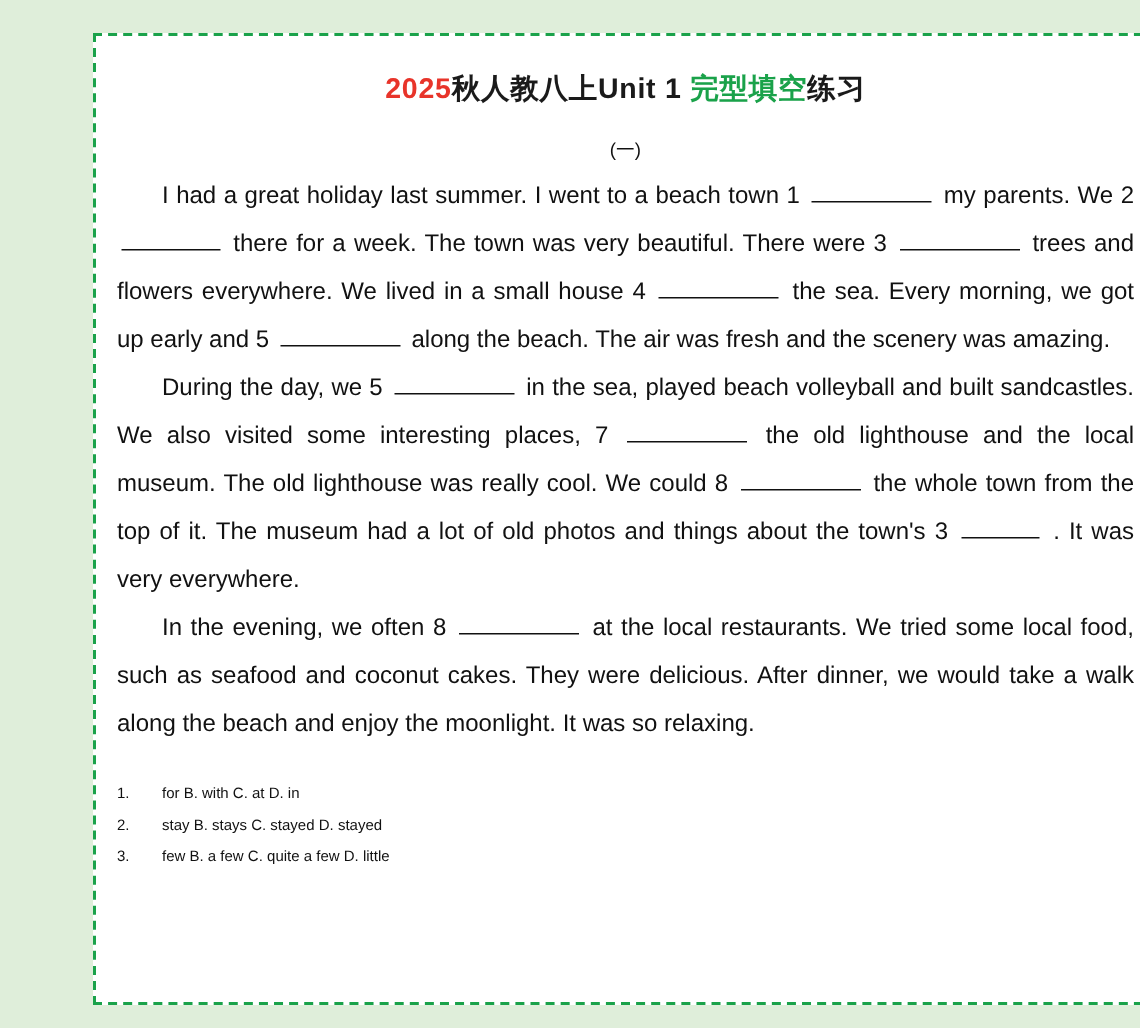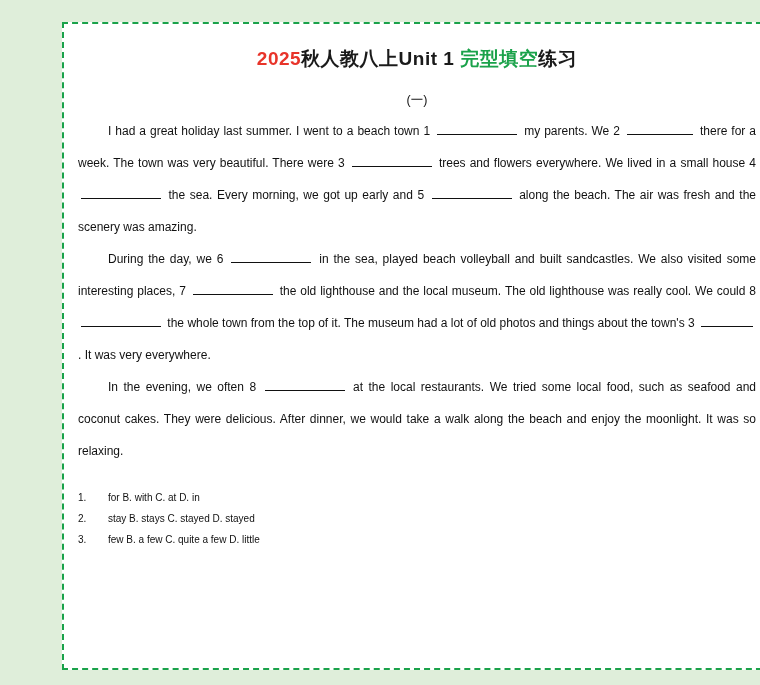--- a/index.html
+++ b/index.html
@@ -40,21 +40,21 @@
   .doc-title .t-green { color: #1aa24a; }
   .doc-title .t-black { color: #1a1a1a; }
   .section-label {
     text-align: center;
     font-size: 12.5px;
     color: #111;
     margin-top: 20px;
     margin-bottom: 6px;
   }
   .para {
-    font-size: 12px;
+    font-size: 16px;
     color: #111;
     line-height: 32px;
     text-align: justify;
     text-justify: inter-word;
   }
   .para.indent { text-indent: 30px; }
   .blank {
     display: inline-block;
     border-bottom: 1px solid #111;
     vertical-align: baseline;
@@ -97,21 +97,21 @@
       <span>there for a week. The town was very beautiful. There were 3</span>
       <span class="blank b-lg"></span>
       <span>trees and flowers everywhere. We lived in a small house 4</span>
       <span class="blank b-lg"></span>
       <span>the sea. Every morning, we got up early and 5</span>
       <span class="blank b-lg"></span>
       <span>along the beach. The air was fresh and the scenery was amazing.</span>
     </div>
 
     <div class="para indent">
-      <span>During the day, we 6</span>
+      <span>During the day, we 5</span>
       <span class="blank b-lg"></span>
       <span>in the sea, played beach volleyball and built sandcastles. We also visited some interesting places, 7</span>
       <span class="blank b-lg"></span>
       <span>the old lighthouse and the local museum. The old lighthouse was really cool. We could 8</span>
       <span class="blank b-lg"></span>
       <span>the whole town from the top of it. The museum had a lot of old photos and things about the town's 3</span>
       <span class="blank b-sm"></span>
       <span>. It was very everywhere.</span>
     </div>
 

